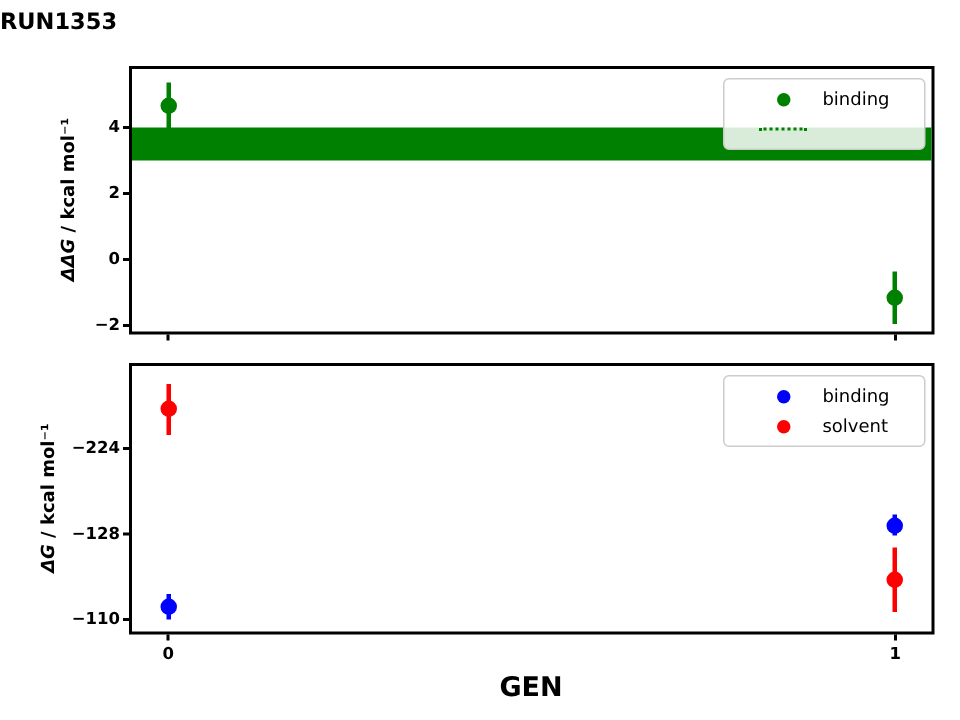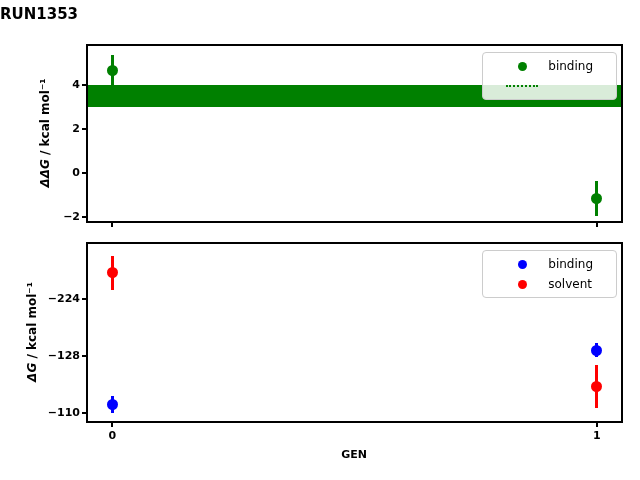--- a/index.html
+++ b/index.html
@@ -18,21 +18,21 @@
   #axes-bottom{left:86px;top:242px;width:537px;height:181px;}
   .ylabel{
     position:absolute;white-space:nowrap;font-size:12px;font-weight:bold;
     transform:translate(-50%,-50%) rotate(-90deg);
   }
   #ylabel-top{left:45px;top:133px;}
   #ylabel-bottom{left:32px;top:332px;}
   .ylabel .math{font-style:italic;}
   .xlabel{
     position:absolute;left:354px;top:448px;transform:translateX(-50%);
-    font-size:11px;font-weight:bold;
+    font-size:18px;font-weight:bold;
   }
   
   .band,.ytick,.xtick,.yticklabel,.xticklabel,.marker,.errbar,.legend{position:absolute;}
   .ytick,.xtick{background:#000;}
   .yticklabel{text-align:right;font-size:11px;font-weight:bold;line-height:15px;}
   .xticklabel{text-align:center;font-size:11px;font-weight:bold;}
   .marker{width:11px;height:11px;border-radius:50%;}
   .errbar{width:3px;}
   .legend{
     top:6px;right:4px;background:rgba(255,255,255,0.85);

